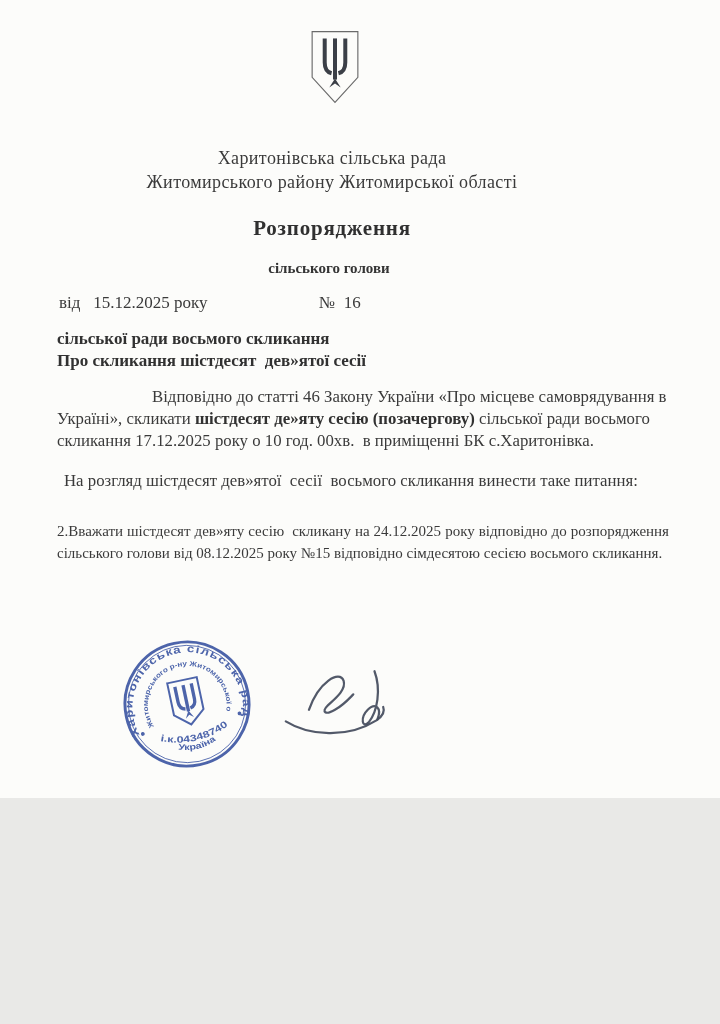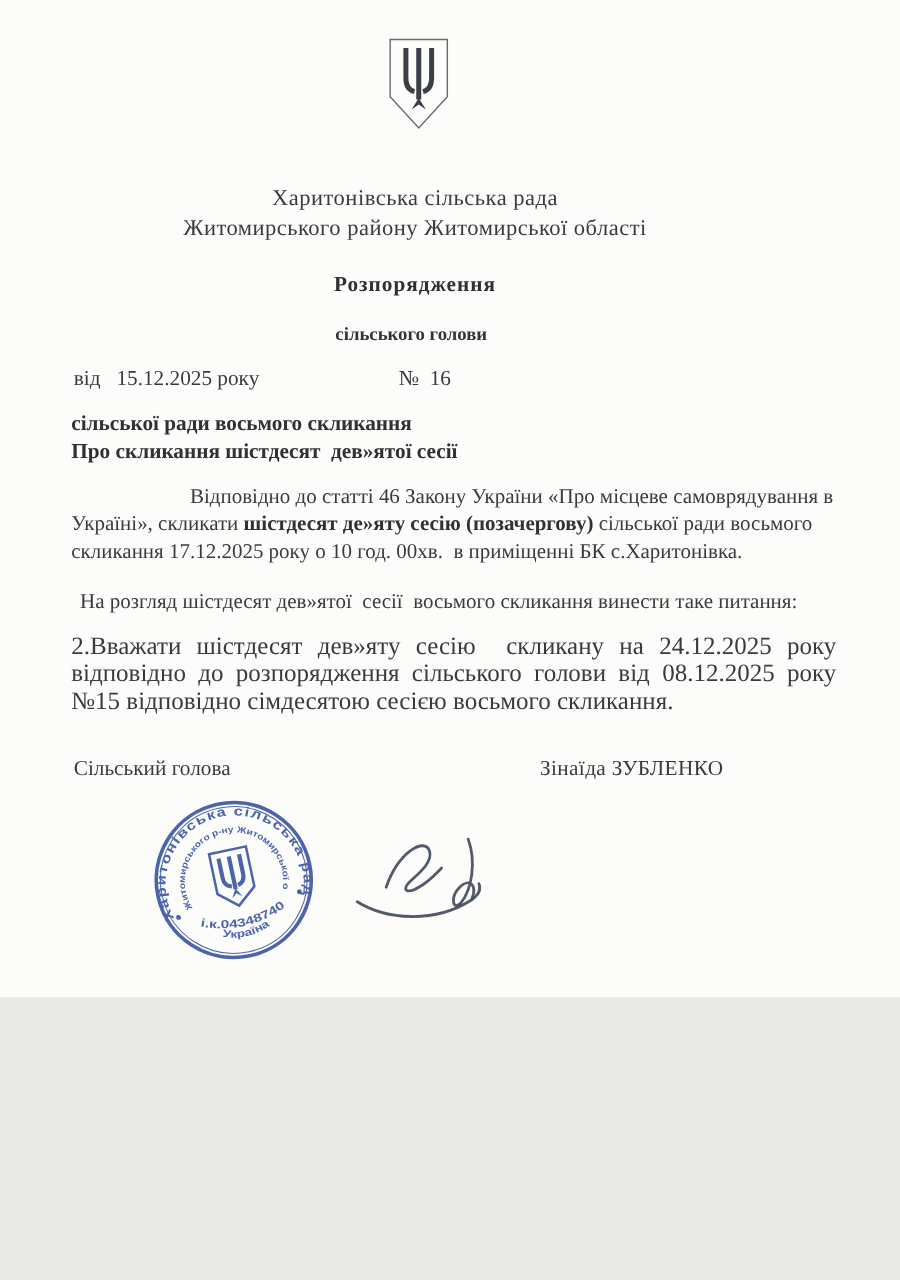--- a/index.html
+++ b/index.html
@@ -20,32 +20,32 @@
   }
   .content{position:absolute;left:57px;right:51px;top:0;display:flow-root;}
   .doc-text{white-space:pre-wrap;}
   .top-emblem{position:absolute;left:306px;top:27px;width:58px;height:80px;}
   .top-emblem .shield{stroke:#6a6a6a;stroke-width:2;fill:none;}
   .top-emblem .stroke{stroke:var(--emblem);fill:none;}
   .top-emblem .fill{fill:var(--emblem);}
   .org{margin-top:146px;text-align:center;padding-right:62px;
        font-size:18px;line-height:24px;letter-spacing:.4px;}
   .title{margin-top:21px;text-align:center;padding-right:62px;
-       font-size:17px;line-height:26px;font-weight:bold;letter-spacing:.8px;color:#303030;}
+       font-size:21px;line-height:26px;font-weight:bold;letter-spacing:.8px;color:#303030;}
   .subtitle{margin-top:18px;text-align:center;padding-right:68px;
        font-size:15px;line-height:19px;font-weight:bold;color:#343434;}
   .meta{margin-top:15px;position:relative;height:22px;font-size:17px;}
   .meta .date{position:absolute;left:2px;top:0;}
   .meta .num{position:absolute;left:262px;top:0;}
   .subject{margin-top:13px;font-size:17px;line-height:22px;font-weight:bold;color:#313131;}
   .para1{margin-top:14px;font-size:16.8px;line-height:22.2px;text-indent:95px;}
   .para1 b{color:#313131;}
   .agenda-intro{margin-top:17px;font-size:16.8px;line-height:22px;margin-left:7px;}
   .item1{margin-top:25px;font-size:16.8px;line-height:22.2px;text-align:justify;}
-  .item2{margin-top:14px;font-size:20px;line-height:22.2px;text-align:justify;}
+  .item2{margin-top:28px;font-size:15px;line-height:22.2px;text-align:justify;}
   .sig-row{margin-top:33px;position:relative;height:24px;font-size:17px;}
   .sig-row .post{position:absolute;left:2px;top:0;}
   .sig-row .name{position:absolute;left:375px;top:0;letter-spacing:.3px;}
   .stamp{position:absolute;left:120px;top:637px;width:134px;height:134px;opacity:.88;z-index:3;}
   .stamp .ring{fill:none;stroke:var(--stamp-blue);}
   .stamp text{fill:var(--stamp-blue);font-family:"Liberation Sans","DejaVu Sans",sans-serif;font-weight:bold;}
   .stamp .emblem-stroke{stroke:var(--stamp-blue);fill:none;}
   .stamp .emblem-fill{fill:var(--stamp-blue);}
   .stamp .dot{fill:var(--stamp-blue);}
   .signature{position:absolute;left:280px;top:655px;width:135px;height:100px;z-index:4;}
@@ -87,24 +87,20 @@
       <div class="doc-text">сільської ради восьмого скликання</div>
       <div class="doc-text">Про скликання шістдесят  дев»ятої сесії</div>
     </div>
 
     <p class="para1 doc-text"><span>Відповідно до статті 46 Закону України «Про місцеве самоврядування в Україні», скликати </span><b>шістдесят де»яту сесію (позачергову)</b><span> сільської ради восьмого скликання 17.12.2025 року о 10 год. 00хв.  в приміщенні БК с.Харитонівка.</span></p>
 
     <p class="agenda-intro doc-text">На розгляд шістдесят дев»ятої  сесії  восьмого скликання винести таке питання:</p>
 
     <p class="item2 doc-text">2.Вважати шістдесят дев»яту сесію  скликану на 24.12.2025 року відповідно до розпорядження сільського голови від 08.12.2025 року №15 відповідно сімдесятою сесією восьмого скликання.</p>
 
-    <div class="sig-row">
-      <span class="post">Сільський голова</span>
-      <span class="name">Зінаїда ЗУБЛЕНКО</span>
-    </div>
   </div>
 
   <svg class="stamp" viewBox="0 0 160 160">
     <g transform="rotate(-12 80 80)">
       <circle class="ring" cx="80" cy="80" r="74" stroke-width="3.5"></circle>
       <circle class="ring" cx="80" cy="80" r="70" stroke-width="1"></circle>
       <defs>
         <path id="stamp-outer-arc" d="M 17,104 A 66,66 0 1 1 143,104"></path>
         <path id="stamp-inner-arc" d="M 36,98 A 47,47 0 1 1 124,98"></path>
         <path id="stamp-ik-arc" d="M 34,114 Q 80,136 126,114"></path>

